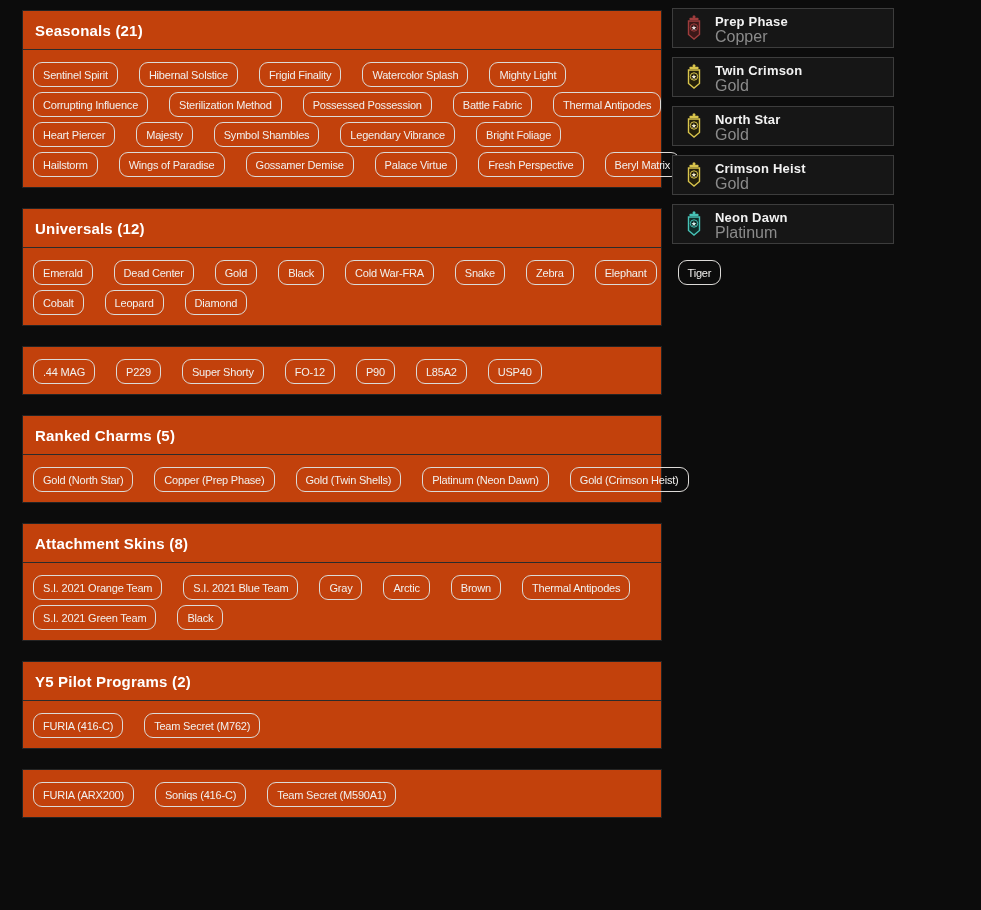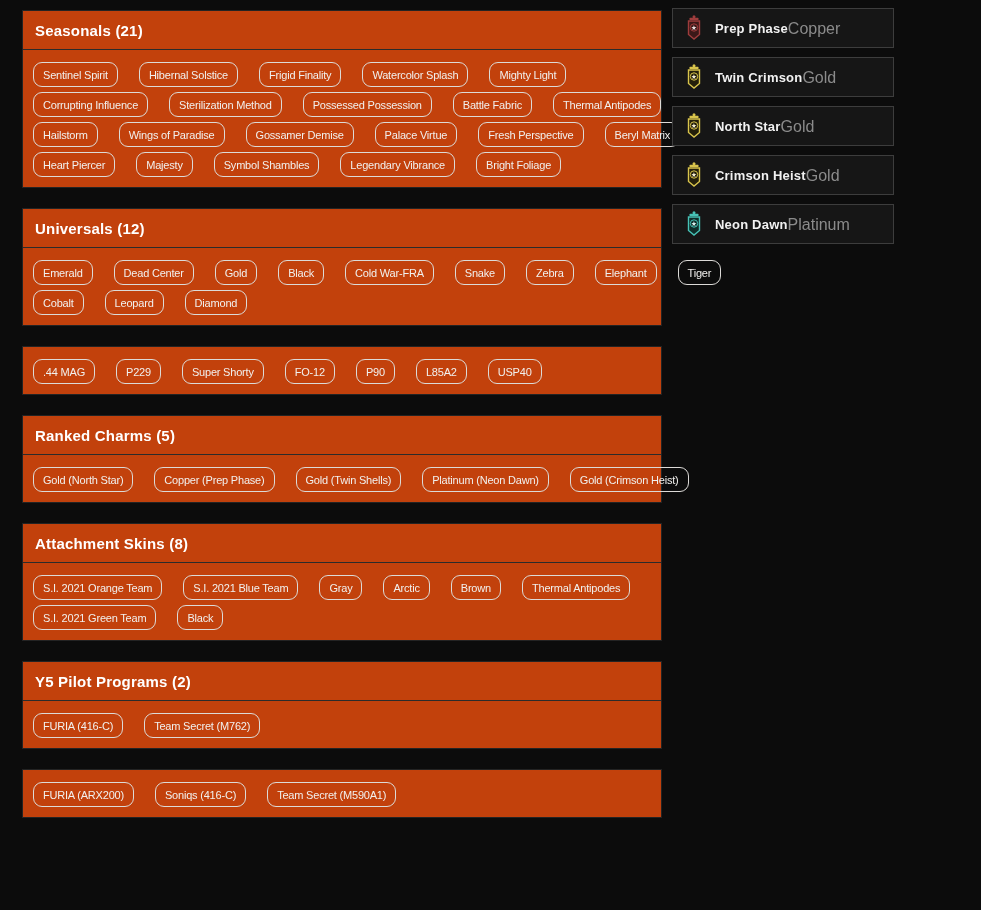--- a/index.html
+++ b/index.html
@@ -72,21 +72,21 @@
     padding: 0 11px;
     cursor: pointer;
   }
   .card-icon {
     width: 20px; height: 26px;
     margin-right: 11px;
     display: inline-flex;
     align-items: center;
     justify-content: center;
   }
-  .card-text { display: flex; flex-direction: row; justify-content: center; }
+  .card-text { display: flex; flex-direction: column; justify-content: center; }
   .card-title {
     color: #f2f2f2;
     font-size: 13px;
     font-weight: 700;
     letter-spacing: 0.2px;
     line-height: 15px;
   }
   .card-sub {
     color: #8b8b8b;
     font-size: 16px;
@@ -111,33 +111,33 @@
           <button class="chip">Mighty Light</button>
         </div>
         <div class="chip-row">
           <button class="chip">Corrupting Influence</button>
           <button class="chip">Sterilization Method</button>
           <button class="chip">Possessed Possession</button>
           <button class="chip">Battle Fabric</button>
           <button class="chip">Thermal Antipodes</button>
         </div>
         <div class="chip-row">
+          <button class="chip">Heart Piercer</button>
+          <button class="chip">Majesty</button>
+          <button class="chip">Symbol Shambles</button>
+          <button class="chip">Legendary Vibrance</button>
+          <button class="chip">Bright Foliage</button>
+        </div>
+        <div class="chip-row">
           <button class="chip">Hailstorm</button>
           <button class="chip">Wings of Paradise</button>
           <button class="chip">Gossamer Demise</button>
           <button class="chip">Palace Virtue</button>
           <button class="chip">Fresh Perspective</button>
           <button class="chip">Beryl Matrix</button>
-        </div>
-        <div class="chip-row">
-          <button class="chip">Heart Piercer</button>
-          <button class="chip">Majesty</button>
-          <button class="chip">Symbol Shambles</button>
-          <button class="chip">Legendary Vibrance</button>
-          <button class="chip">Bright Foliage</button>
         </div>
       </div>
   </section>
 
   <section class="panel">
     <header class="panel-header">
       <h2 class="panel-title">Universals (12)</h2>
     </header>
     <div class="panel-body">
         <div class="chip-row">

